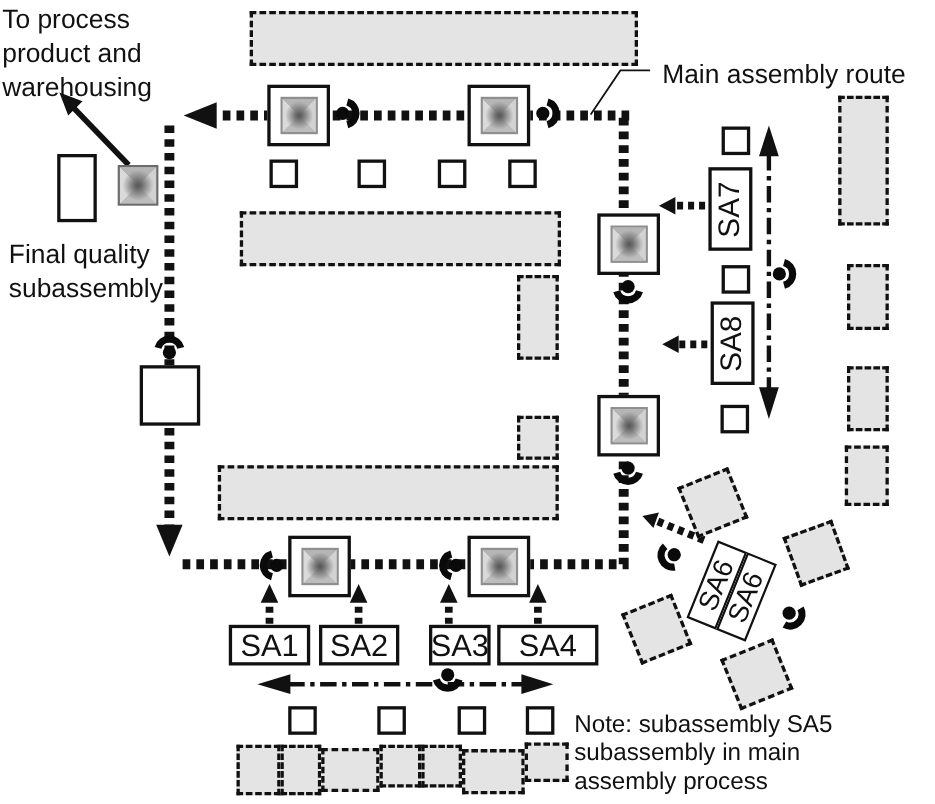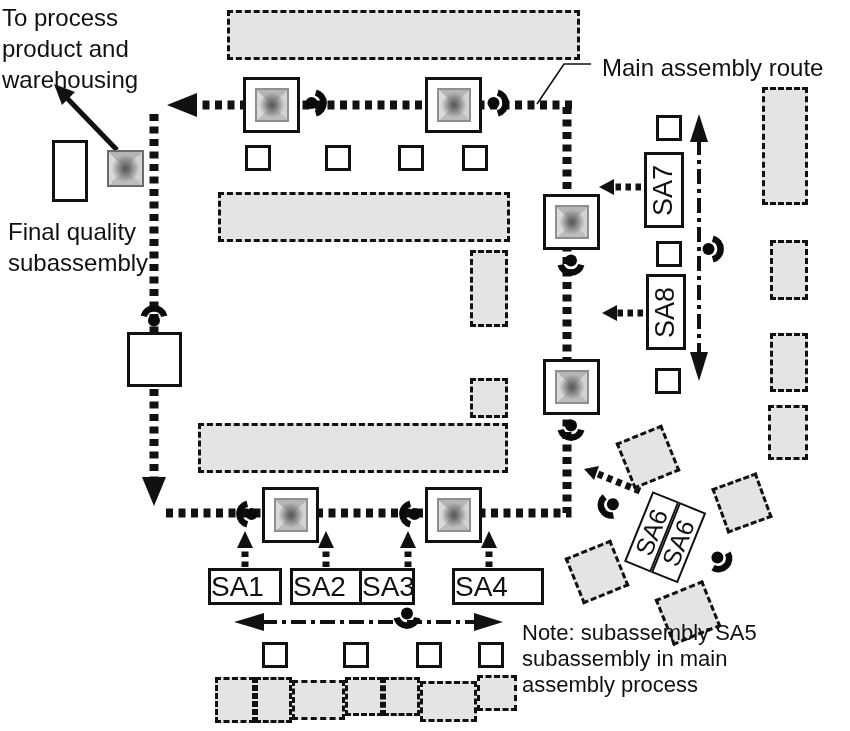--- a/index.html
+++ b/index.html
@@ -31,21 +31,21 @@
       radial-gradient(circle at 50% 50%, #565656 0%, #6e6e6e 16%, rgba(195,195,195,0) 60%),
       conic-gradient(from 45deg, #d2d2d2 0deg 90deg, #bdbdbd 90deg 180deg, #dadada 180deg 270deg, #b5b5b5 270deg 360deg);
   }
   .whitebox{background:#fff;border:3px solid var(--line);}
   .machine{border-color:#6b6b6b;}
   .op{position:absolute;width:34px;height:30px;fill:#0a0a0a;}
   .label{position:absolute;white-space:nowrap;}
   .t24{font-size:24px;line-height:31px;}
   .t22{font-size:22px;line-height:26px;}
   .sa-h{position:absolute;height:37px;background:#fff;border:3px solid var(--line);
-        display:flex;align-items:center;font-size:28px;box-sizing:border-box;}
+        display:flex;align-items:center;justify-content:center;font-size:28px;box-sizing:border-box;}
   .sa-v{position:absolute;width:40px;height:76px;background:#fff;border:3px solid var(--line);
         display:flex;align-items:center;justify-content:center;box-sizing:border-box;}
   .vtext{transform:rotate(-90deg);font-size:27px;display:block;}
   .sa6-group{display:flex;}
   .sa6-box{width:29px;height:76px;background:#fff;border:2.5px solid var(--line);
            display:flex;align-items:center;justify-content:center;box-sizing:border-box;}
   .sa6-box .vtext{font-size:25px;}
 </style>
 </head>
 <body>
@@ -192,21 +192,21 @@
       <path d="M15.6,1.5 A14,14 0 0 1 15.6,28.5 L13.9,22.2 A7.5,7.5 0 0 0 13.9,7.8 Z"></path>
       <circle cx="10.5" cy="15" r="6"></circle>
     </svg>
 
   <div class="sa-h" style="left:208px;top:568px;width:74px">
       <span>SA1</span>
     </div>
   <div class="sa-h" style="left:290px;top:568px;width:73px">
       <span>SA2</span>
     </div>
-  <div class="sa-h" style="left:359px;top:568px;width:56px">
+  <div class="sa-h" style="left:390px;top:568px;width:56px">
       <span>SA3</span>
     </div>
   <div class="sa-h" style="left:452px;top:568px;width:92px">
       <span>SA4</span>
     </div>
 
   <div class="sa-v" style="left:644px;top:152px">
       <span class="vtext">SA7</span>
     </div>
   <div class="sa-v" style="left:646px;top:274px">
@@ -228,19 +228,19 @@
     <div>warehousing</div>
   </div>
 
   <div class="label t24" style="left:8px;top:216px">
     <div>Final quality</div>
     <div>subassembly</div>
   </div>
 
   <div class="label t24" style="left:602px;top:52px">Main assembly route</div>
 
-  <div class="label t22" style="left:522px;top:620px">
+  <div class="label t22" style="left:522px;top:645px">
     <div>Note: subassembly SA5</div>
     <div>subassembly in main</div>
     <div>assembly process</div>
   </div>
 
 </div>
 
 </body></html>

